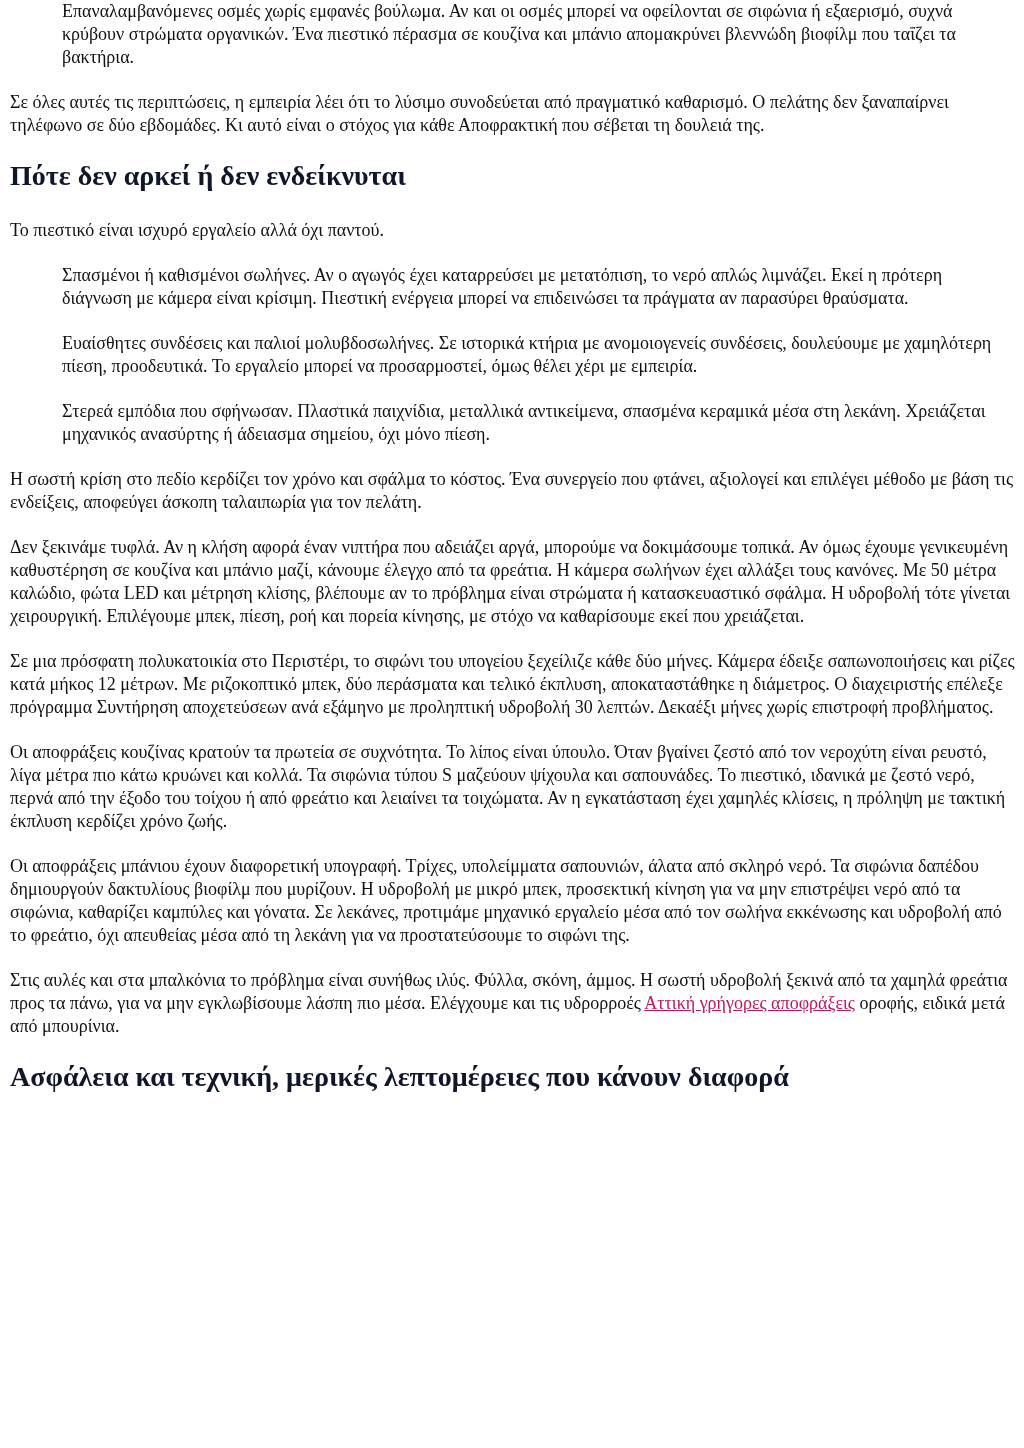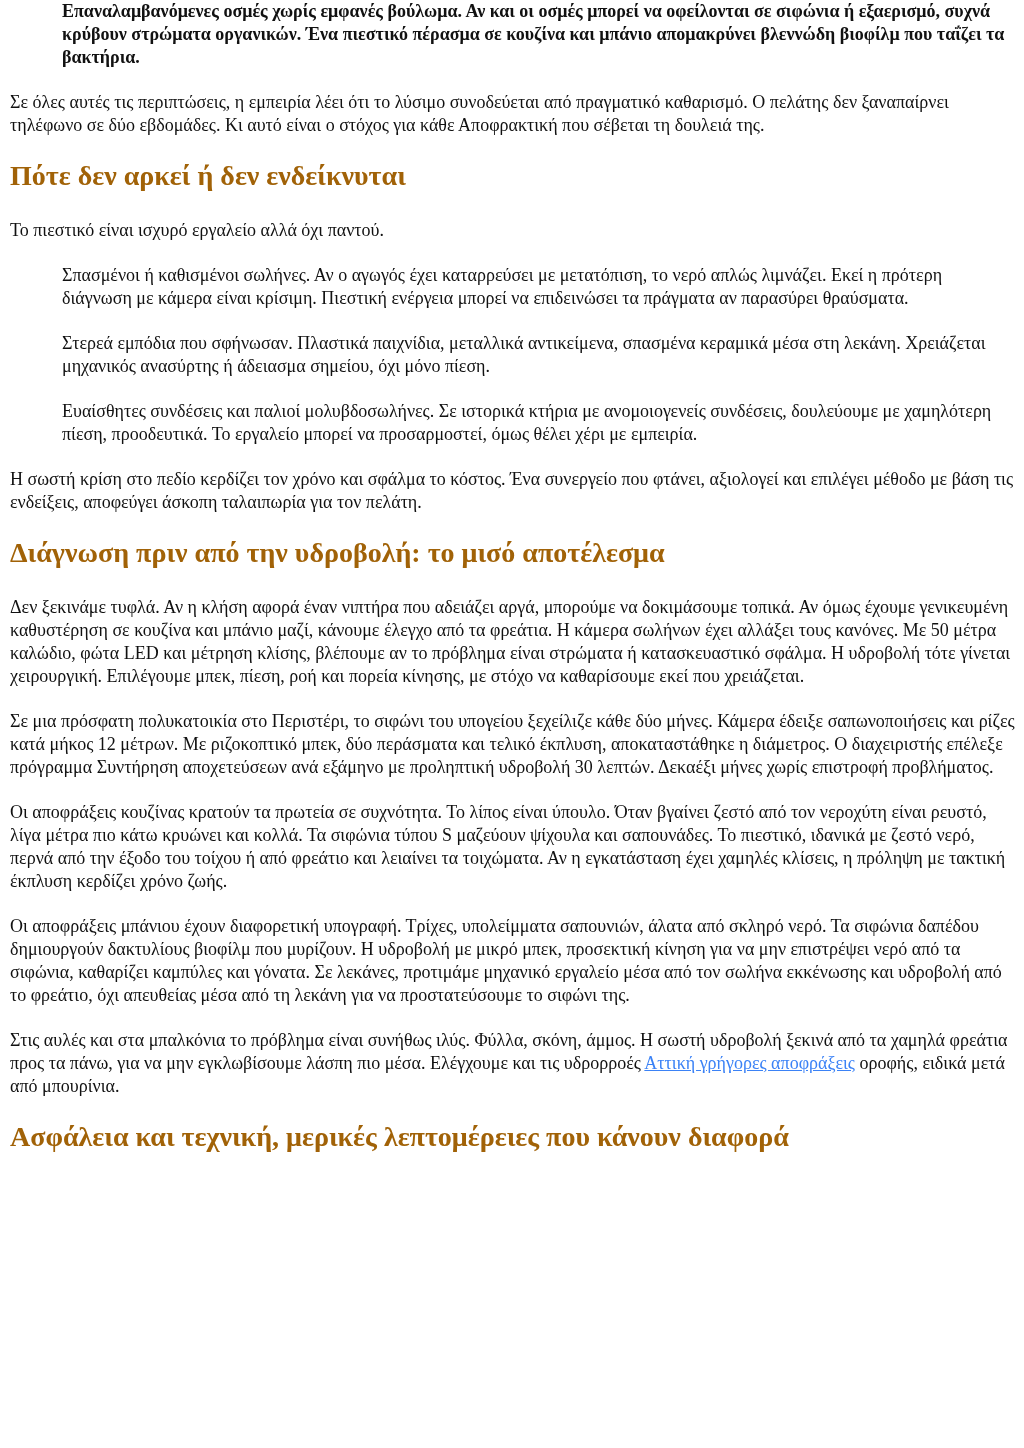--- a/index.html
+++ b/index.html
@@ -21,67 +21,65 @@
       position: absolute;
       left: 10px;
       right: 8px;
       top: 0;
     }
     .lead-block {
       margin: 0 0 0 52px;
     }
     .lead-block p {
       margin: 0 0 22px 0;
-      font-weight: bold;
     }
     p {
       margin: 0 0 22px 0;
     }
     .indent-block {
       margin: 12px 0 0 52px;
     }
     .indent-block p {
       margin: 0 0 22px 0;
     }
     h2 {
       font-family: "Liberation Serif", "DejaVu Serif", serif;
       font-weight: bold;
       font-size: 28px;
       line-height: 34px;
       margin: 8px 0 26px 0;
-      color: #a16207;
+      color: #0f172a;
     }
     a {
-      color: #3b82f6;
+      color: #be185d;
       text-decoration: underline;
     }
   </style>
 </head>
 <body>
 
 <div class="page">
 
   <div class="lead-block">
     <p>Επαναλαμβανόμενες οσμές χωρίς εμφανές βούλωμα. Αν και οι οσμές μπορεί να οφείλονται σε σιφώνια ή εξαερισμό, συχνά κρύβουν στρώματα οργανικών. Ένα πιεστικό πέρασμα σε κουζίνα και μπάνιο απομακρύνει βλεννώδη βιοφίλμ που ταΐζει τα βακτήρια.</p>
   </div>
 
   <p>Σε όλες αυτές τις περιπτώσεις, η εμπειρία λέει ότι το λύσιμο συνοδεύεται από πραγματικό καθαρισμό. Ο πελάτης δεν ξαναπαίρνει τηλέφωνο σε δύο εβδομάδες. Κι αυτό είναι ο στόχος για κάθε Αποφρακτική που σέβεται τη δουλειά της.</p>
 
   <h2>Πότε δεν αρκεί ή δεν ενδείκνυται</h2>
   <p>Το πιεστικό είναι ισχυρό εργαλείο αλλά όχι παντού.</p>
 
   <div class="indent-block">
     <p>Σπασμένοι ή καθισμένοι σωλήνες. Αν ο αγωγός έχει καταρρεύσει με μετατόπιση, το νερό απλώς λιμνάζει. Εκεί η πρότερη διάγνωση με κάμερα είναι κρίσιμη. Πιεστική ενέργεια μπορεί να επιδεινώσει τα πράγματα αν παρασύρει θραύσματα.</p>
+    <p>Ευαίσθητες συνδέσεις και παλιοί μολυβδοσωλήνες. Σε ιστορικά κτήρια με ανομοιογενείς συνδέσεις, δουλεύουμε με χαμηλότερη πίεση, προοδευτικά. Το εργαλείο μπορεί να προσαρμοστεί, όμως θέλει χέρι με εμπειρία.</p>
     <p>Στερεά εμπόδια που σφήνωσαν. Πλαστικά παιχνίδια, μεταλλικά αντικείμενα, σπασμένα κεραμικά μέσα στη λεκάνη. Χρειάζεται μηχανικός ανασύρτης ή άδειασμα σημείου, όχι μόνο πίεση.</p>
-    <p>Ευαίσθητες συνδέσεις και παλιοί μολυβδοσωλήνες. Σε ιστορικά κτήρια με ανομοιογενείς συνδέσεις, δουλεύουμε με χαμηλότερη πίεση, προοδευτικά. Το εργαλείο μπορεί να προσαρμοστεί, όμως θέλει χέρι με εμπειρία.</p>
   </div>
 
   <p>Η σωστή κρίση στο πεδίο κερδίζει τον χρόνο και σφάλμα το κόστος. Ένα συνεργείο που φτάνει, αξιολογεί και επιλέγει μέθοδο με βάση τις ενδείξεις, αποφεύγει άσκοπη ταλαιπωρία για τον πελάτη.</p>
 
-  <h2>Διάγνωση πριν από την υδροβολή: το μισό αποτέλεσμα</h2>
   <p>Δεν ξεκινάμε τυφλά. Αν η κλήση αφορά έναν νιπτήρα που αδειάζει αργά, μπορούμε να δοκιμάσουμε τοπικά. Αν όμως έχουμε γενικευμένη καθυστέρηση σε κουζίνα και μπάνιο μαζί, κάνουμε έλεγχο από τα φρεάτια. Η κάμερα σωλήνων έχει αλλάξει τους κανόνες. Με 50 μέτρα καλώδιο, φώτα LED και μέτρηση κλίσης, βλέπουμε αν το πρόβλημα είναι στρώματα ή κατασκευαστικό σφάλμα. Η υδροβολή τότε γίνεται χειρουργική. Επιλέγουμε μπεκ, πίεση, ροή και πορεία κίνησης, με στόχο να καθαρίσουμε εκεί που χρειάζεται.</p>
   <p>Σε μια πρόσφατη πολυκατοικία στο Περιστέρι, το σιφώνι του υπογείου ξεχείλιζε κάθε δύο μήνες. Κάμερα έδειξε σαπωνοποιήσεις και ρίζες κατά μήκος 12 μέτρων. Με ριζοκοπτικό μπεκ, δύο περάσματα και τελικό έκπλυση, αποκαταστάθηκε η διάμετρος. Ο διαχειριστής επέλεξε πρόγραμμα Συντήρηση αποχετεύσεων ανά εξάμηνο με προληπτική υδροβολή 30 λεπτών. Δεκαέξι μήνες χωρίς επιστροφή προβλήματος.</p>
 
   <p>Οι αποφράξεις κουζίνας κρατούν τα πρωτεία σε συχνότητα. Το λίπος είναι ύπουλο. Όταν βγαίνει ζεστό από τον νεροχύτη είναι ρευστό, λίγα μέτρα πιο κάτω κρυώνει και κολλά. Τα σιφώνια τύπου S μαζεύουν ψίχουλα και σαπουνάδες. Το πιεστικό, ιδανικά με ζεστό νερό, περνά από την έξοδο του τοίχου ή από φρεάτιο και λειαίνει τα τοιχώματα. Αν η εγκατάσταση έχει χαμηλές κλίσεις, η πρόληψη με τακτική έκπλυση κερδίζει χρόνο ζωής.</p>
   <p>Οι αποφράξεις μπάνιου έχουν διαφορετική υπογραφή. Τρίχες, υπολείμματα σαπουνιών, άλατα από σκληρό νερό. Τα σιφώνια δαπέδου δημιουργούν δακτυλίους βιοφίλμ που μυρίζουν. Η υδροβολή με μικρό μπεκ, προσεκτική κίνηση για να μην επιστρέψει νερό από τα σιφώνια, καθαρίζει καμπύλες και γόνατα. Σε λεκάνες, προτιμάμε μηχανικό εργαλείο μέσα από τον σωλήνα εκκένωσης και υδροβολή από το φρεάτιο, όχι απευθείας μέσα από τη λεκάνη για να προστατεύσουμε το σιφώνι της.</p>
   <p><span>Στις αυλές και στα μπαλκόνια το πρόβλημα είναι συνήθως ιλύς. Φύλλα, σκόνη, άμμος. Η σωστή υδροβολή ξεκινά από τα χαμηλά φρεάτια προς τα πάνω, για να μην εγκλωβίσουμε λάσπη πιο μέσα. Ελέγχουμε και τις υδρορροές </span><a href="#">Αττική γρήγορες αποφράξεις</a><span> οροφής, ειδικά μετά από μπουρίνια.</span></p>
 
   <h2>Ασφάλεια και τεχνική, μερικές λεπτομέρειες που κάνουν διαφορά</h2>
 
 </div>

